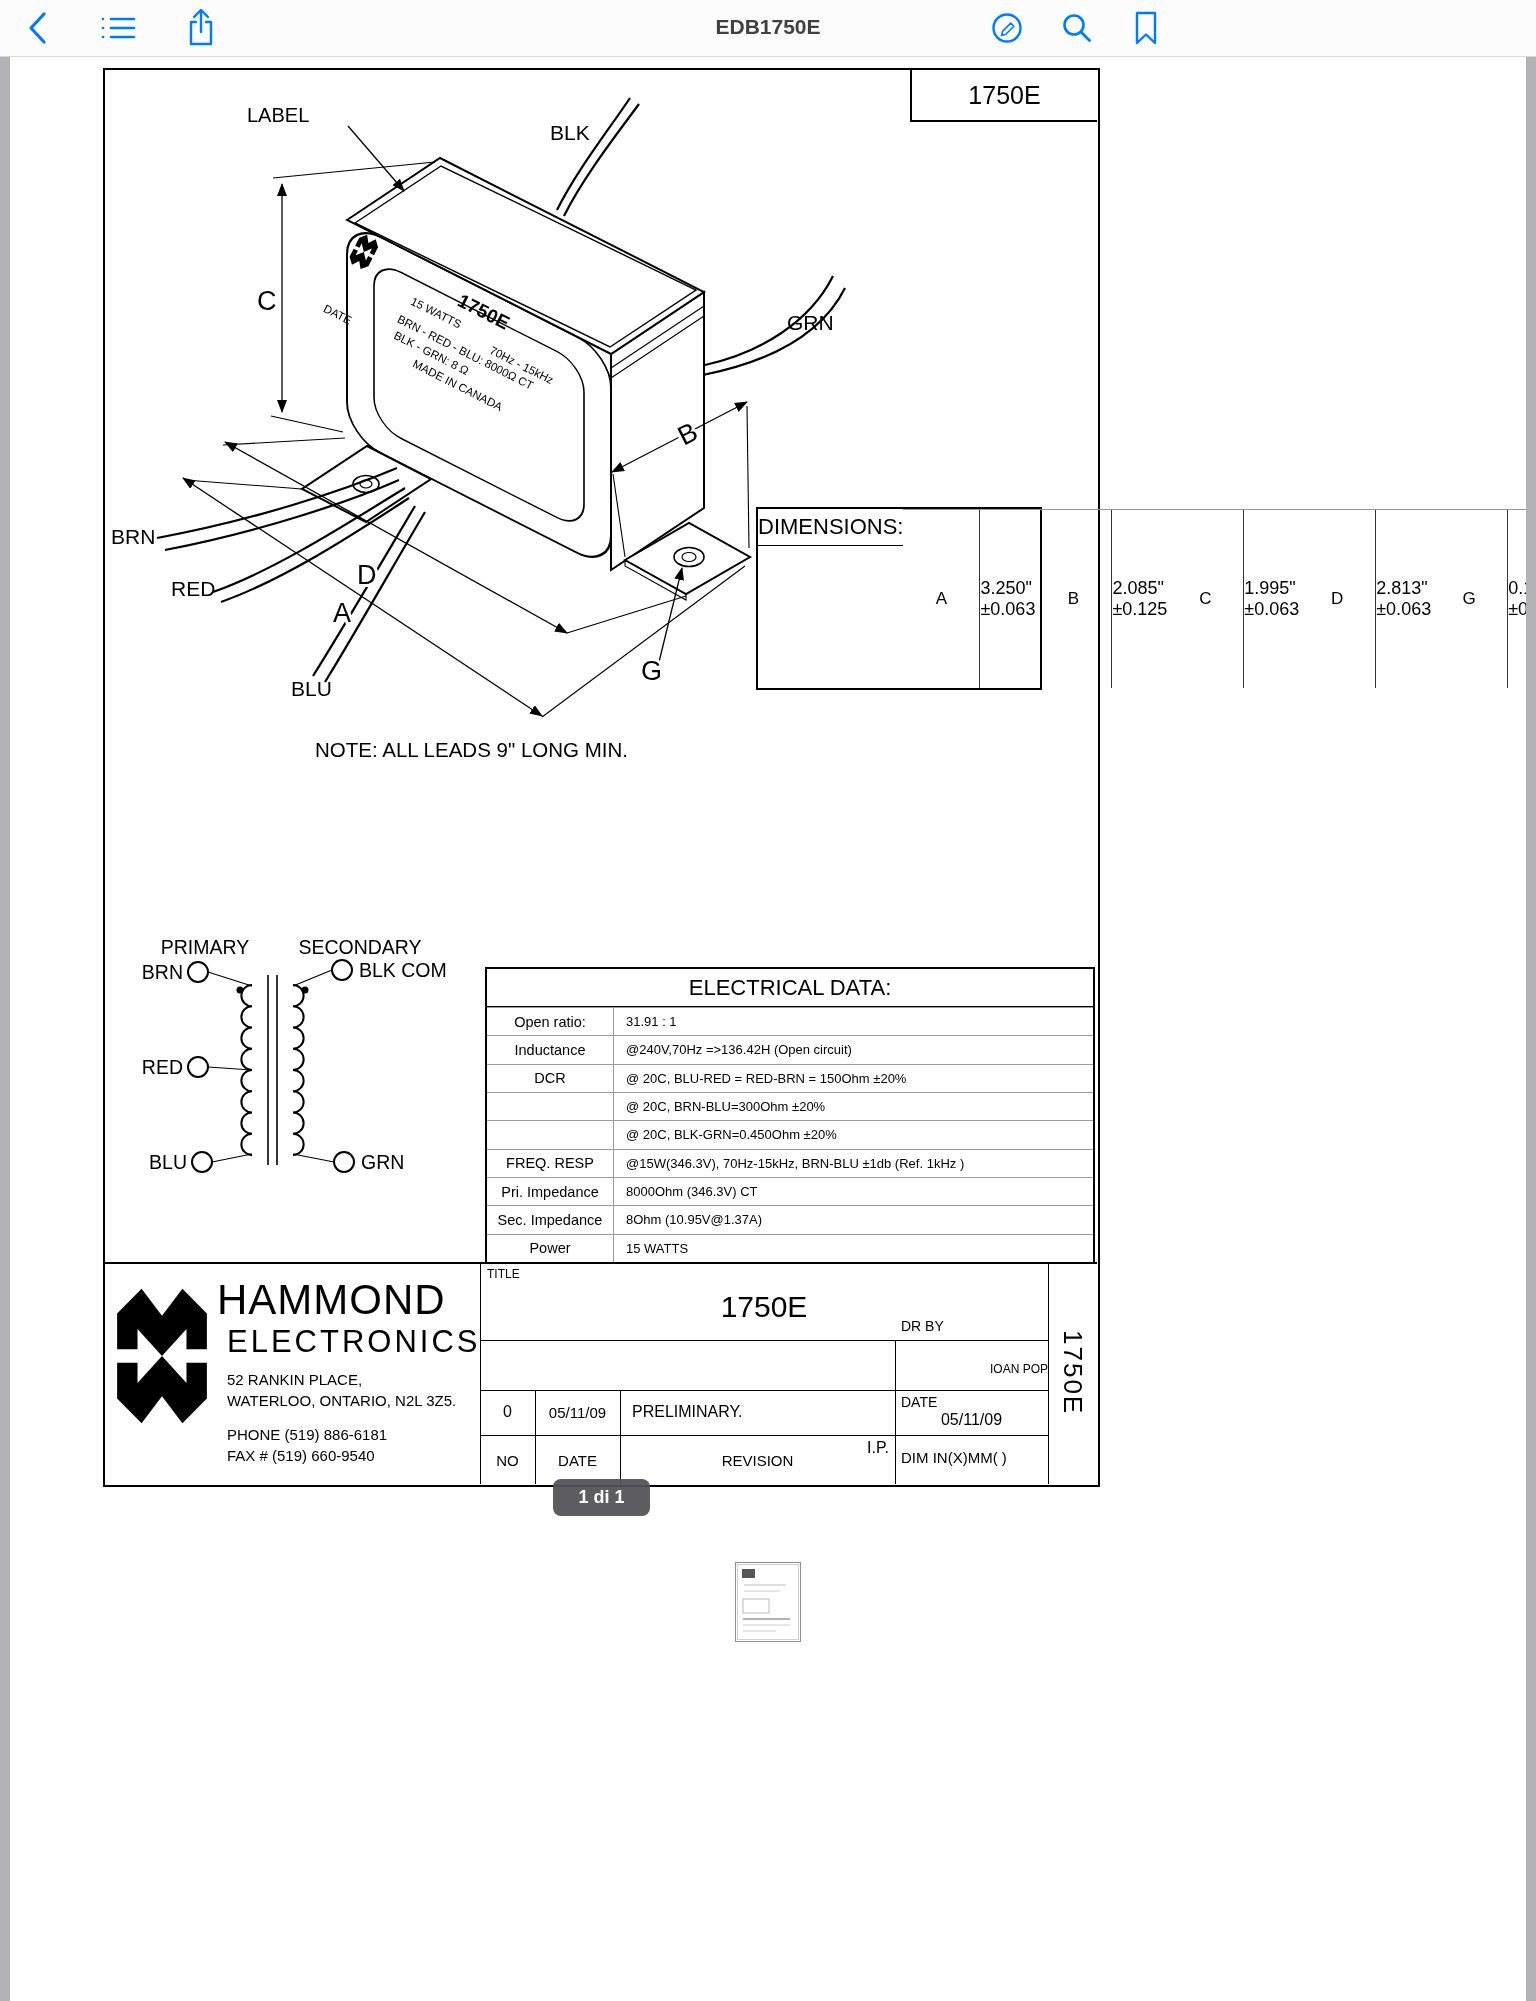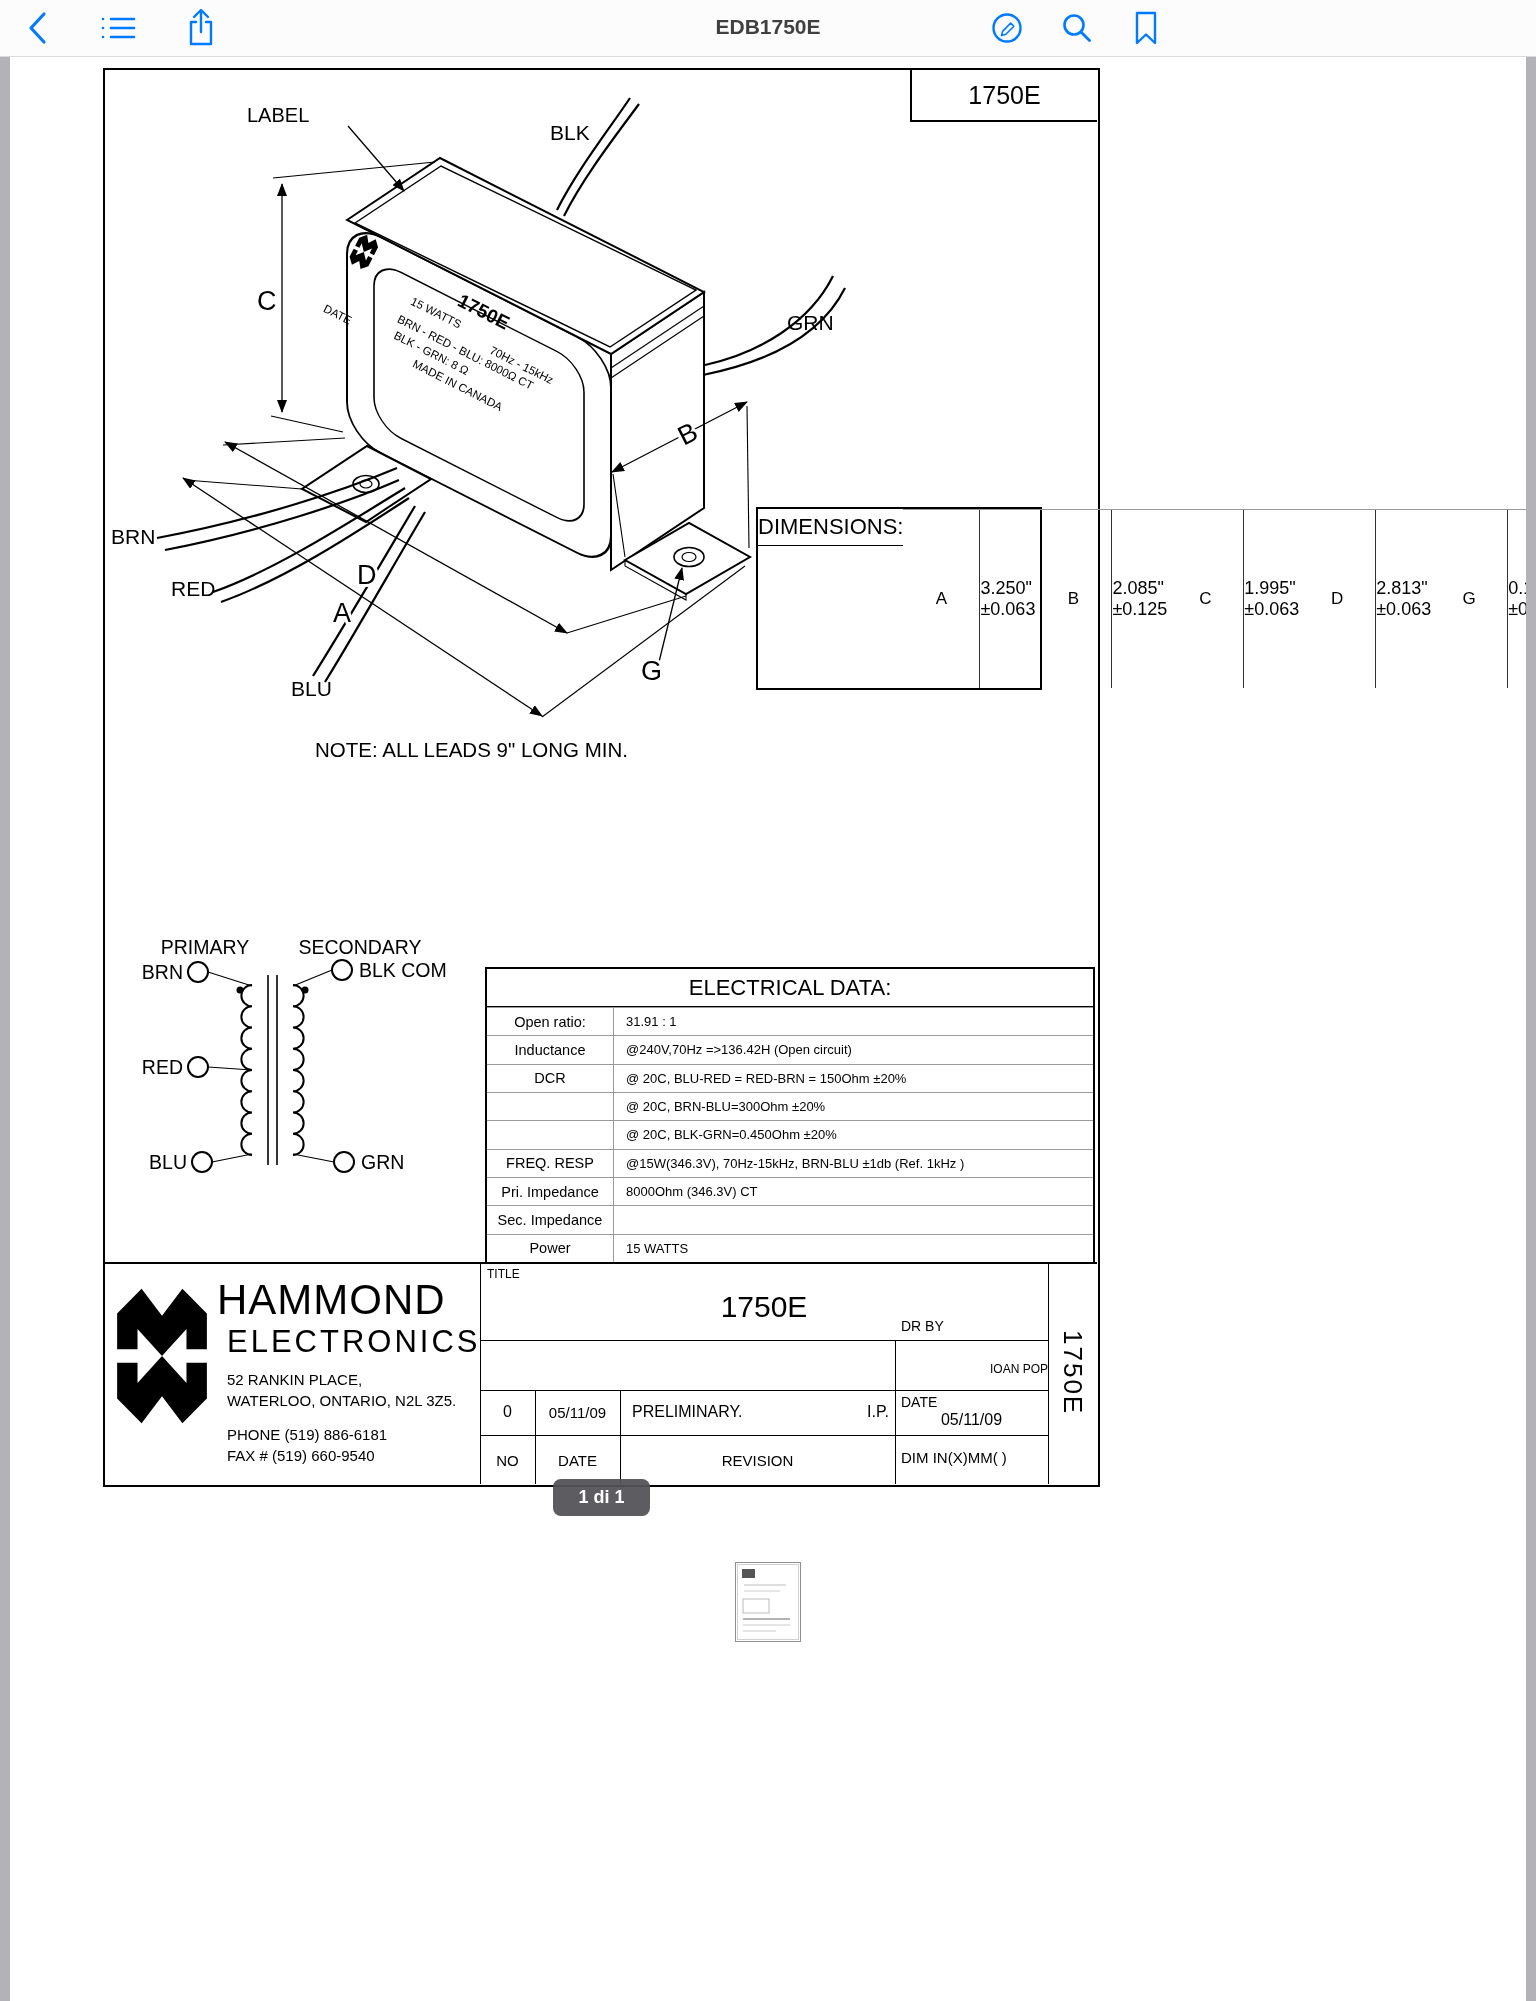--- a/index.html
+++ b/index.html
@@ -290,20 +290,21 @@
     <div class="erow">
         <div class="el">FREQ. RESP</div>
         <div class="ev">@15W(346.3V), 70Hz-15kHz, BRN-BLU ±1db  (Ref. 1kHz )</div>
       </div>
     <div class="erow">
         <div class="el">Pri. Impedance</div>
         <div class="ev">8000Ohm (346.3V) CT</div>
       </div>
     <div class="erow">
         <div class="el">Sec. Impedance</div>
+        <div class="ev">8Ohm (10.95V@1.37A)</div>
       </div>
     <div class="erow">
         <div class="el">Power</div>
         <div class="ev">15 WATTS</div>
       </div>
   </div>
 
   <div class="hline" style="left:0;top:1192px;width:992px;border-top-width:2px"></div>
   <div class="vline" style="left:375px;top:1192px;height:222px"></div>
   <div class="vline" style="left:943px;top:1192px;height:222px"></div>
@@ -328,21 +329,21 @@
   <div class="t" style="left:375px;top:1220px;width:568px;text-align:center;font-size:30px;white-space:nowrap">1750E</div>
 
   <div class="t" style="left:796px;top:1248px;font-size:14px">DR BY</div>
   <div class="t" style="left:790px;top:1292px;width:153px;text-align:right;font-size:12px">IOAN POP</div>
   <div class="t" style="left:796px;top:1324px;font-size:14px">DATE</div>
   <div class="t" style="left:790px;top:1341px;width:153px;text-align:center;font-size:16px">05/11/09</div>
 
   <div class="t" style="left:375px;top:1333px;width:55px;text-align:center;font-size:16px">0</div>
   <div class="t" style="left:430px;top:1334px;width:85px;text-align:center;font-size:15px">05/11/09</div>
   <div class="t" style="left:527px;top:1333px;font-size:16px">PRELIMINARY.</div>
-  <div class="t" style="left:700px;top:1333px;width:84px;text-align:right;font-size:16px">I.P.</div>
+  <div class="t" style="left:700px;top:1369px;width:84px;text-align:right;font-size:16px">I.P.</div>
 
   <div class="t" style="left:375px;top:1382px;width:55px;text-align:center;font-size:15px">NO</div>
   <div class="t" style="left:430px;top:1382px;width:85px;text-align:center;font-size:15px">DATE</div>
   <div class="t" style="left:515px;top:1382px;width:275px;text-align:center;font-size:15px">REVISION</div>
   <div class="t" style="left:796px;top:1379px;font-size:15px">DIM IN(X)MM( )</div>
 
   <div class="strip-code">1750E</div>
 </div>
 
 <div class="pill">1 di 1</div>

